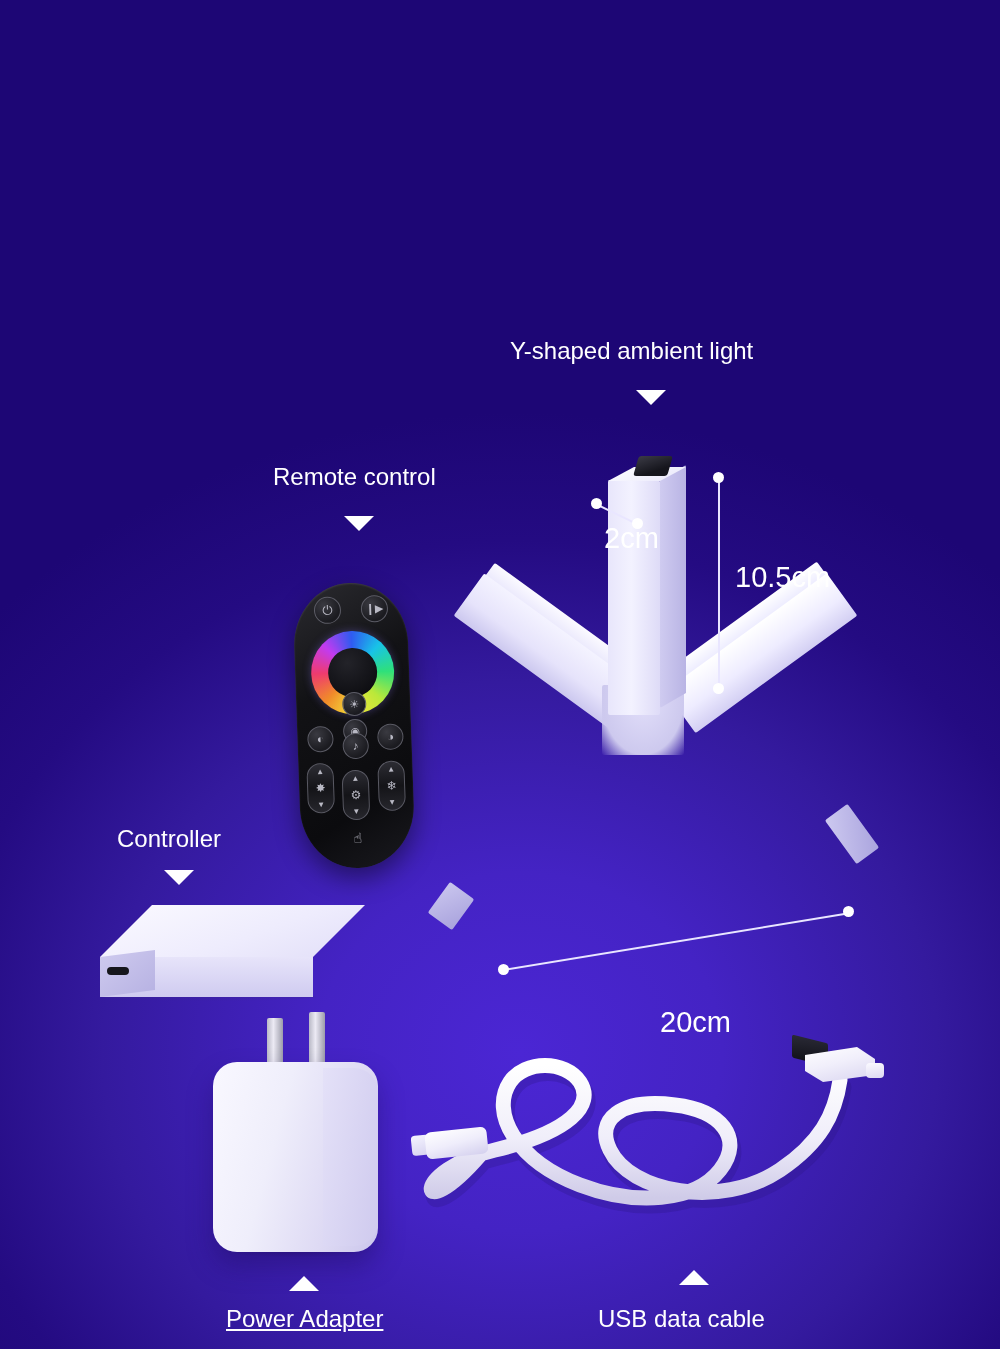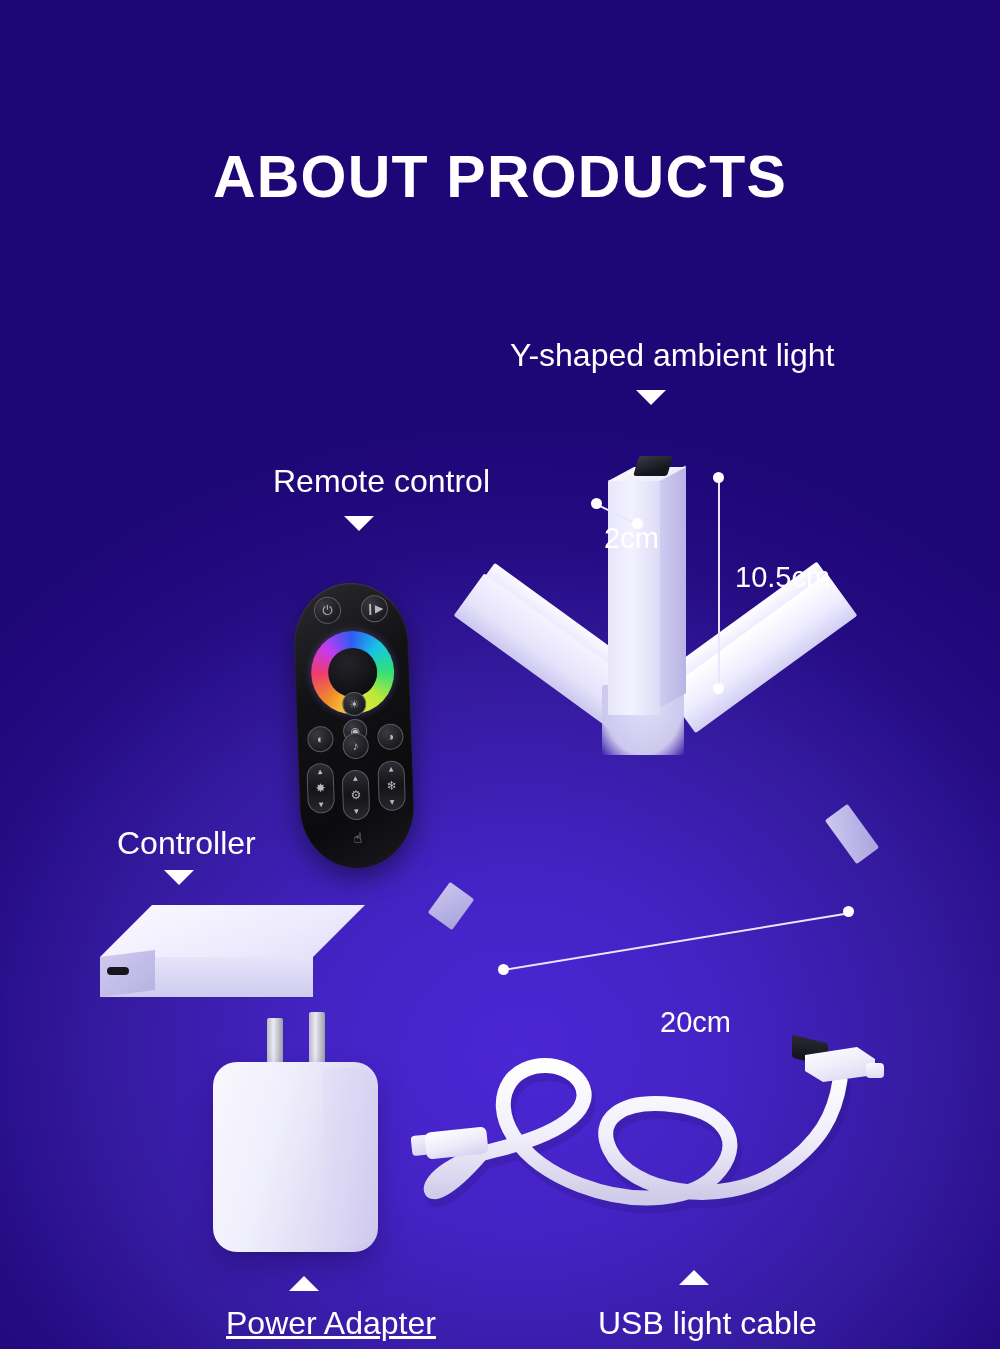--- a/index.html
+++ b/index.html
@@ -15,21 +15,21 @@
       radial-gradient(ellipse 720px 640px at 52% 78%, #4b26d4 0%, #4423c4 28%, #341a9e 58%, #240b82 80%, #1d0675 100%),
       linear-gradient(135deg,#1a0470 0%,#2a0f96 45%,#4422cc 100%);
   }
   
   #title{
     position:absolute;left:0;top:147px;width:1000px;text-align:center;
     color:#ffffff;font-size:59px;font-weight:700;letter-spacing:1.2px;
     line-height:1.05;
   }
   
-  .callout{position:absolute;color:#fff;font-size:32px;font-weight:400;white-space:nowrap;}
+  .callout{position:absolute;color:#fff;font-size:24px;font-weight:400;white-space:nowrap;}
   .tri{position:absolute;width:0;height:0;}
   .tri.down{border-left:15px solid transparent;border-right:15px solid transparent;border-top:15px solid #fff;}
   .tri.up{border-left:15px solid transparent;border-right:15px solid transparent;border-bottom:15px solid #fff;}
 
   #lbl-y{left:510px;top:337px;}
   #tri-y{left:636px;top:390px;}
   #lbl-remote{left:273px;top:463px;}
   #tri-remote{left:344px;top:516px;}
   #lbl-controller{left:117px;top:825px;}
   #tri-controller{left:164px;top:870px;}
@@ -179,21 +179,20 @@
   #usb-c-tip{position:absolute;left:0;top:4px;width:22px;height:20px;border-radius:4px;
      background:linear-gradient(170deg,#f4f3ff 0%,#d7d3f0 100%);}
   #usb-c-shell{position:absolute;left:14px;top:2px;width:62px;height:27px;border-radius:6px;
      background:linear-gradient(170deg,#ffffff 0%,#efedfb 50%,#d4d0ee 100%);}
 </style>
 </head>
 <body>
 
 <div id="stage">
 
-  <div id="title">ABOUT PRODUCTS</div>
 
   <div id="ylight">
     <div class="bar" id="lf-top"></div>
     <div class="bar" id="lf-front"></div>
     <div class="bar" id="lf-end"></div>
     <div class="bar" id="rt-top"></div>
     <div class="bar" id="rt-front"></div>
     <div class="bar" id="rt-end"></div>
     <div class="bar" id="joint"></div>
     <div class="bar" id="v-side"></div>
@@ -302,16 +301,16 @@
 
   <div class="callout" id="lbl-remote">Remote control</div>
   <div class="tri down" id="tri-remote"></div>
 
   <div class="callout" id="lbl-controller">Controller</div>
   <div class="tri down" id="tri-controller"></div>
 
   <div class="callout" id="lbl-adapter">Power Adapter</div>
   <div class="tri up" id="tri-adapter"></div>
 
-  <div class="callout" id="lbl-usb">USB light cable</div>
+  <div class="callout" id="lbl-usb">USB data cable</div>
   <div class="tri up" id="tri-usb"></div>
 
 </div>
 
 </body></html>

